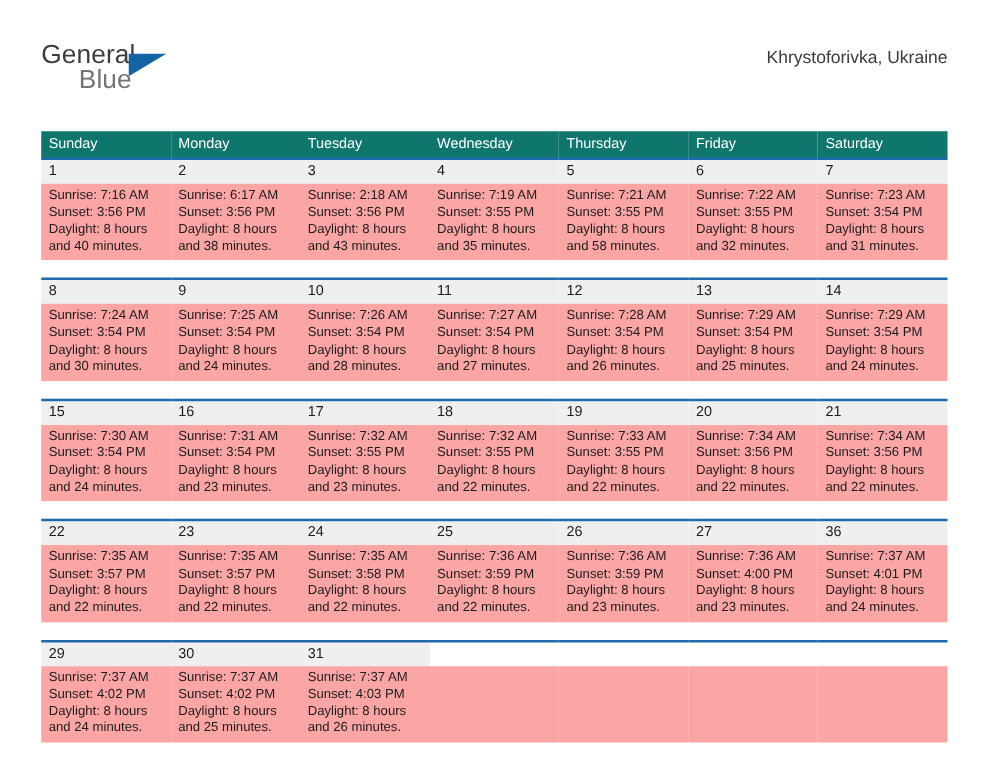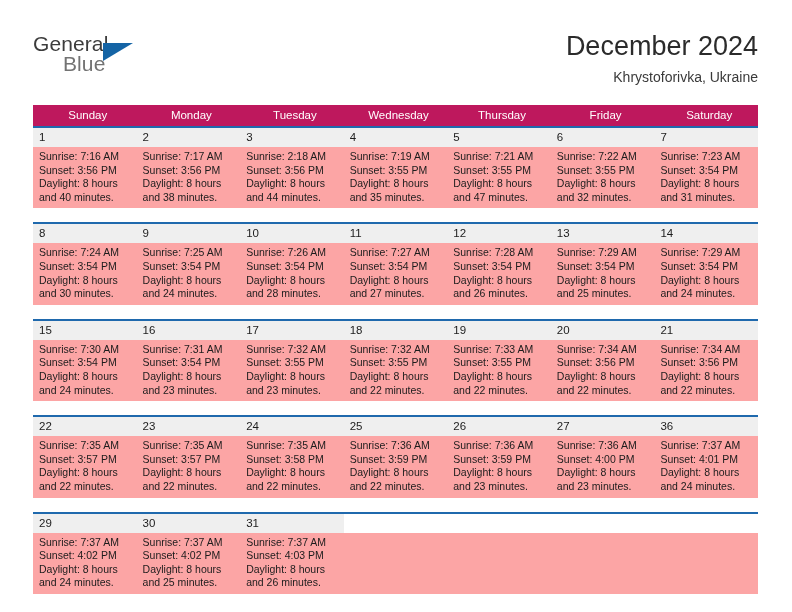--- a/index.html
+++ b/index.html
@@ -93,25 +93,25 @@
     left: 33px;
     top: 105px;
     width: 725px;
   }
   table.cal {
     border-collapse: collapse;
     width: 725px;
     table-layout: fixed;
   }
   table.cal th {
-    background: #be185d;
+    background: #0f766e;
     color: #ffffff;
     font-size: 11.5px;
     font-weight: normal;
-    text-align: center;
+    text-align: left;
     padding: 4px 0 5px 6px;
     height: 11px;
     font-family: "Liberation Sans", sans-serif;
   }
   table.cal td {
     width: 103.57px;
     vertical-align: top;
     padding: 0;
     border: 0;
   }
@@ -157,21 +157,20 @@
 
   <div class="top-bar">
 
     <div class="brand">
       <span class="brand-line1">General</span>
       <span class="brand-mark"></span>
       <span class="brand-line2">Blue</span>
     </div>
 
     <div class="title-block">
-      <div class="cal-title">December 2024</div>
       <div class="cal-subtitle">Khrystoforivka, Ukraine</div>
     </div>
 
   </div>
 
   <div class="calendar">
     <table class="cal">
       <thead>
         <tr>
           <th>Sunday</th>
@@ -190,51 +189,51 @@
               <div class="cell-body">
                 <div>Sunrise: 7:16 AM</div>
                 <div>Sunset: 3:56 PM</div>
                 <div>Daylight: 8 hours</div>
                 <div>and 40 minutes.</div>
               </div>
             </td>
             <td>
               <div class="daynum">2</div>
               <div class="cell-body">
-                <div>Sunrise: 7:17 AM</div>
+                <div>Sunrise: 6:17 AM</div>
                 <div>Sunset: 3:56 PM</div>
                 <div>Daylight: 8 hours</div>
                 <div>and 38 minutes.</div>
               </div>
             </td>
             <td>
               <div class="daynum">3</div>
               <div class="cell-body">
                 <div>Sunrise: 2:18 AM</div>
                 <div>Sunset: 3:56 PM</div>
                 <div>Daylight: 8 hours</div>
-                <div>and 44 minutes.</div>
+                <div>and 43 minutes.</div>
               </div>
             </td>
             <td>
               <div class="daynum">4</div>
               <div class="cell-body">
                 <div>Sunrise: 7:19 AM</div>
                 <div>Sunset: 3:55 PM</div>
                 <div>Daylight: 8 hours</div>
                 <div>and 35 minutes.</div>
               </div>
             </td>
             <td>
               <div class="daynum">5</div>
               <div class="cell-body">
                 <div>Sunrise: 7:21 AM</div>
                 <div>Sunset: 3:55 PM</div>
                 <div>Daylight: 8 hours</div>
-                <div>and 47 minutes.</div>
+                <div>and 58 minutes.</div>
               </div>
             </td>
             <td>
               <div class="daynum">6</div>
               <div class="cell-body">
                 <div>Sunrise: 7:22 AM</div>
                 <div>Sunset: 3:55 PM</div>
                 <div>Daylight: 8 hours</div>
                 <div>and 32 minutes.</div>
               </div>

